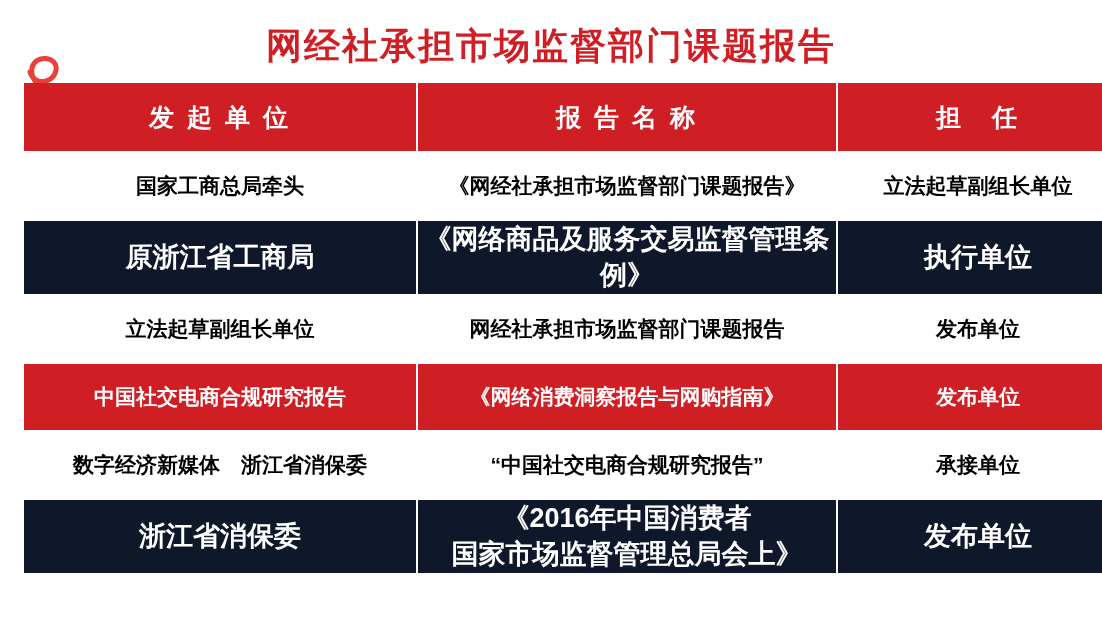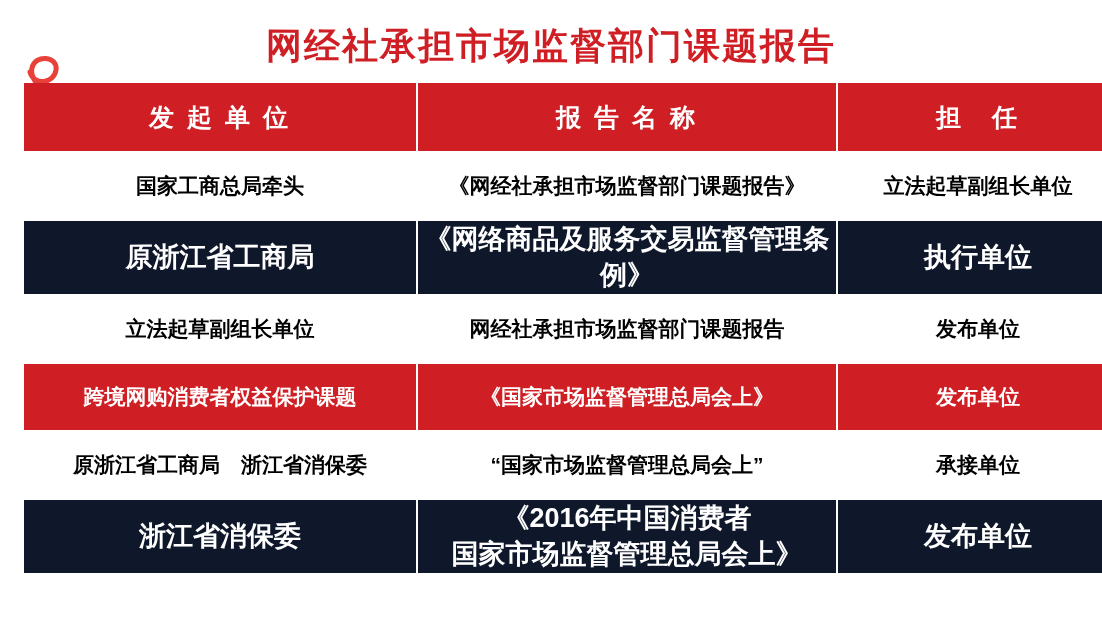--- a/index.html
+++ b/index.html
@@ -188,30 +188,30 @@
         <td class="col-c">执行单位</td>
       </tr>
       <tr class="row-light">
         <td class="col-a">立法起草副组长单位</td>
         <td class="col-b">
           <span class="two-line">网经社承担市场监督部门课题报告</span>
         </td>
         <td class="col-c">发布单位</td>
       </tr>
       <tr class="row-deep">
-        <td class="col-a">跨境网购消费者权益保护课题</td>
-        <td class="col-b">
-          <span class="two-line">《国家市场监督管理总局会上》</span>
+        <td class="col-a">中国社交电商合规研究报告</td>
+        <td class="col-b">
+          <span class="two-line">《网络消费洞察报告与网购指南》</span>
         </td>
         <td class="col-c">发布单位</td>
       </tr>
       <tr class="row-light">
-        <td class="col-a">原浙江省工商局　浙江省消保委</td>
-        <td class="col-b">
-          <span class="two-line">“国家市场监督管理总局会上”</span>
+        <td class="col-a">数字经济新媒体　浙江省消保委</td>
+        <td class="col-b">
+          <span class="two-line">“中国社交电商合规研究报告”</span>
         </td>
         <td class="col-c">承接单位</td>
       </tr>
       <tr class="row-dark tall">
         <td class="col-a">浙江省消保委</td>
         <td class="col-b">
           <span class="two-line">《2016年中国消费者</span>
           <span class="two-line">国家市场监督管理总局会上》</span>
         </td>
         <td class="col-c">发布单位</td>

